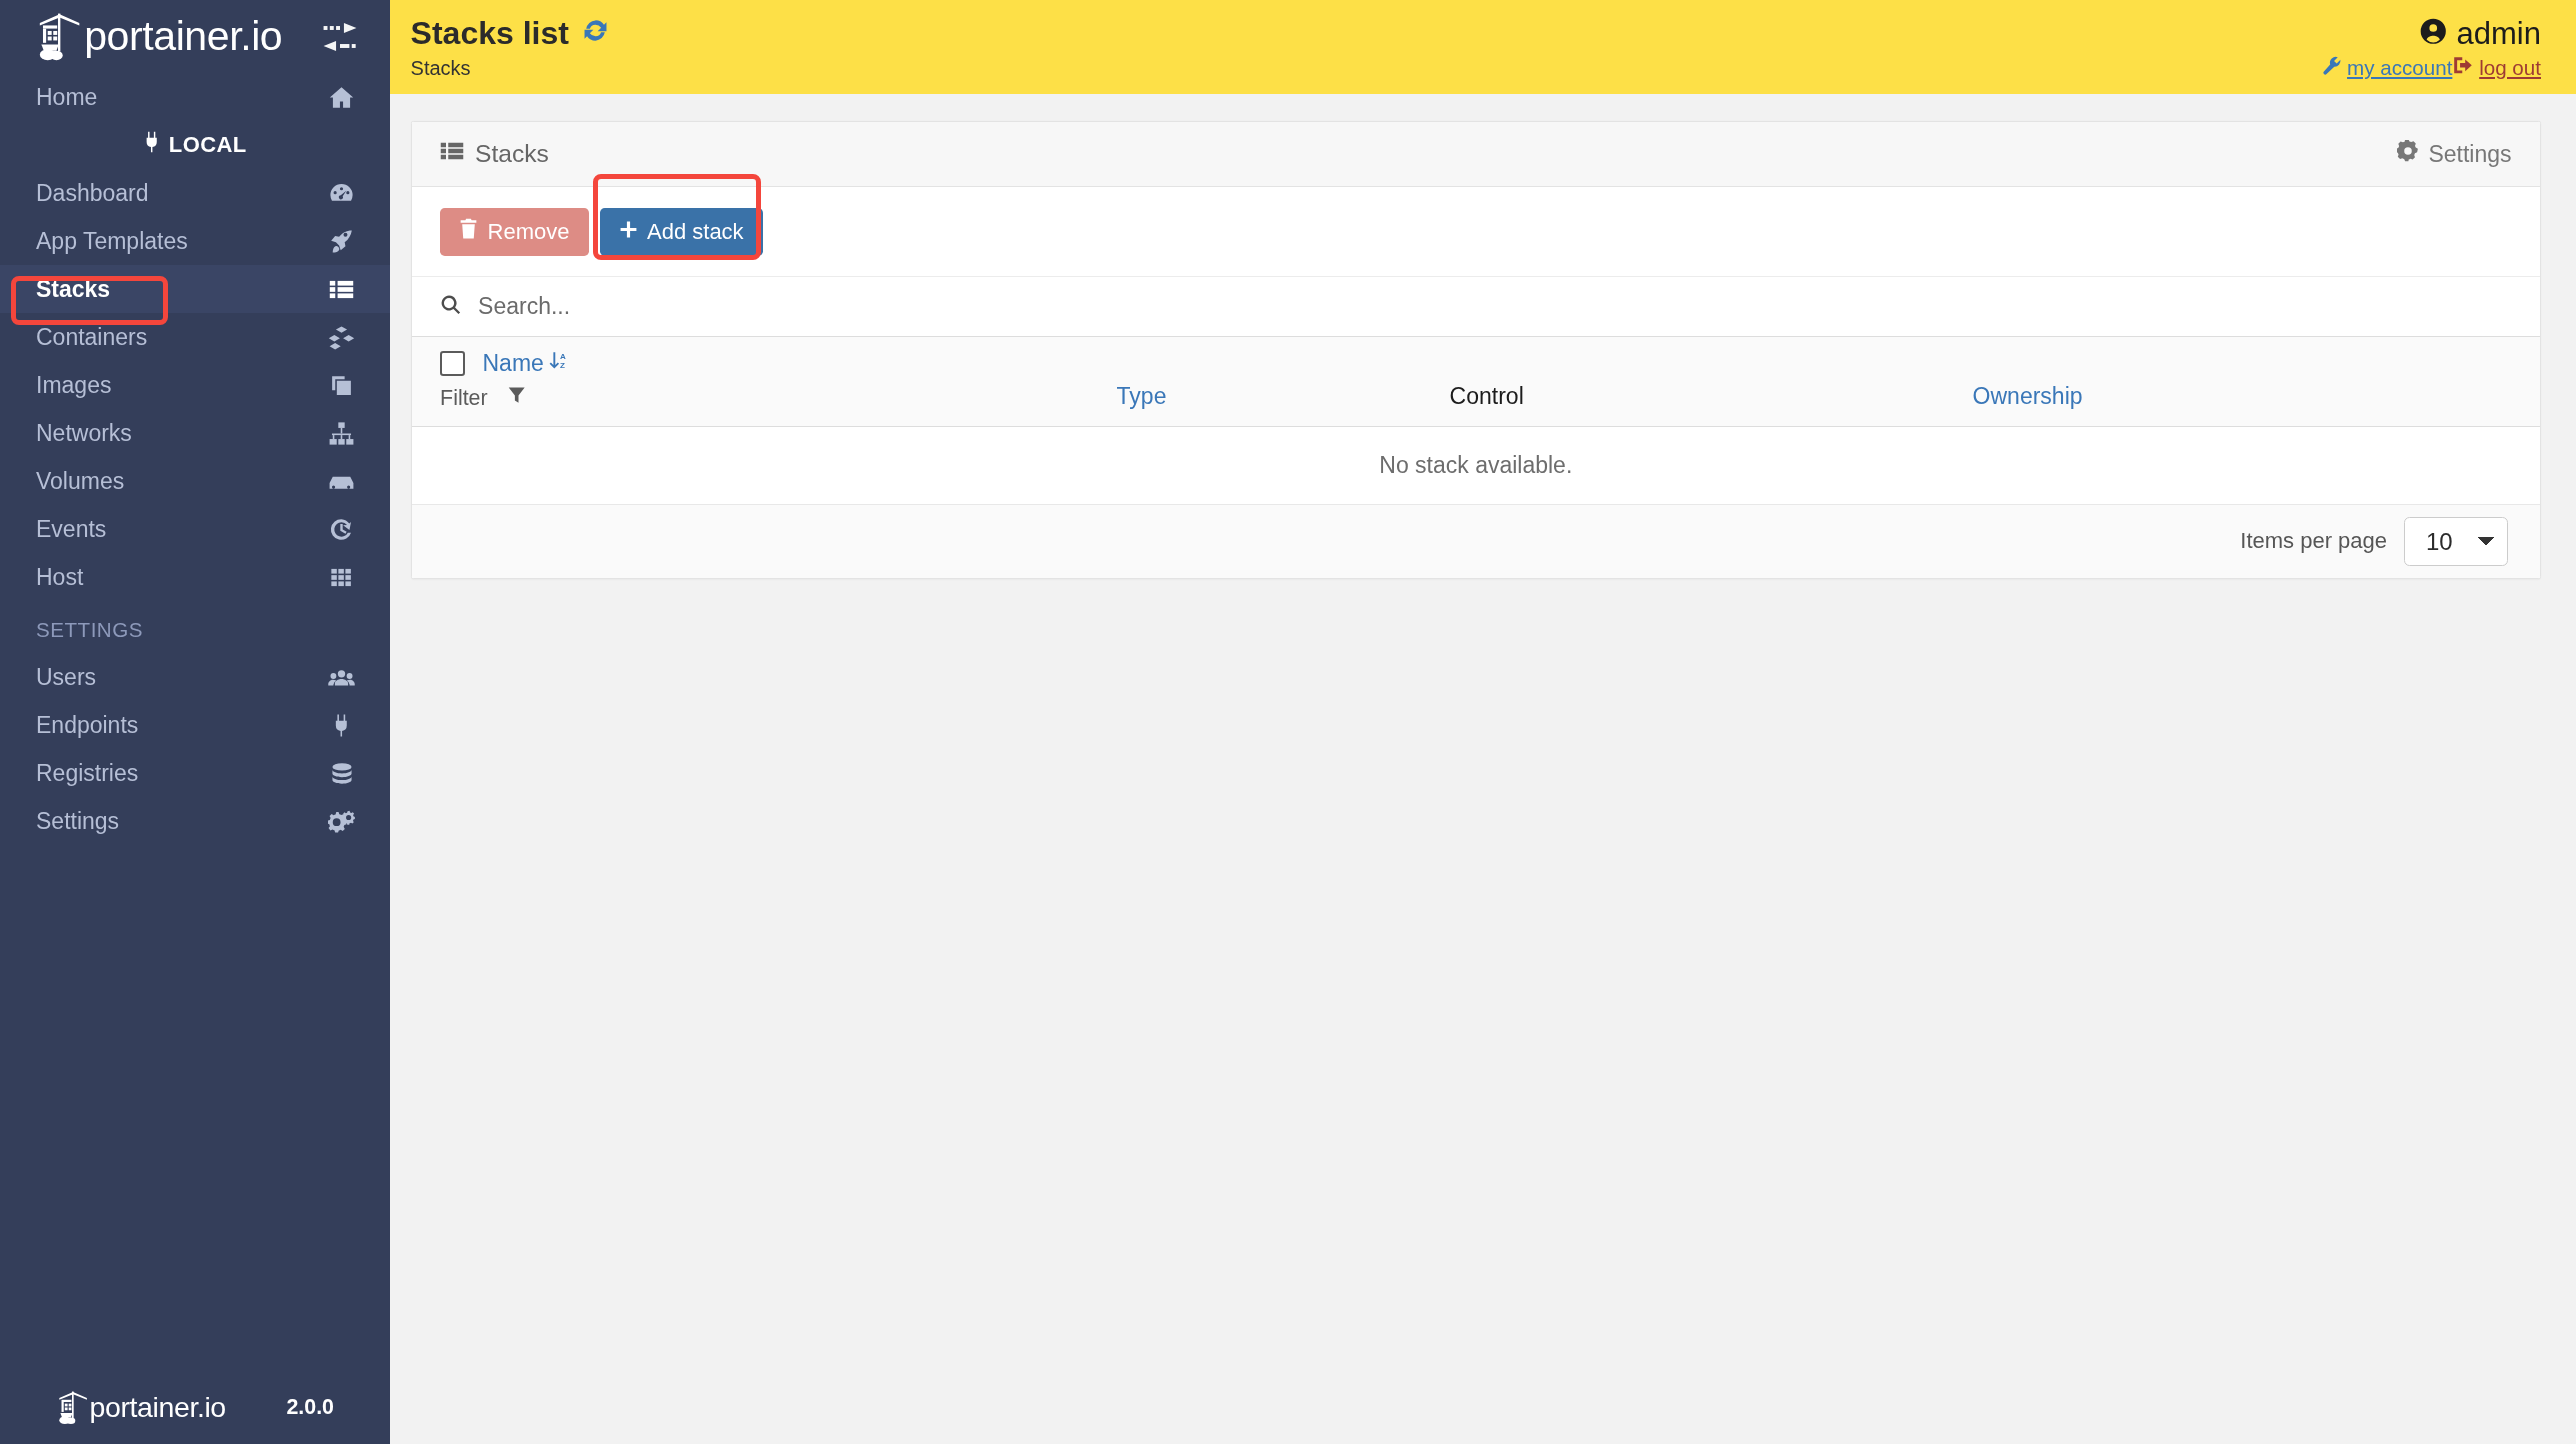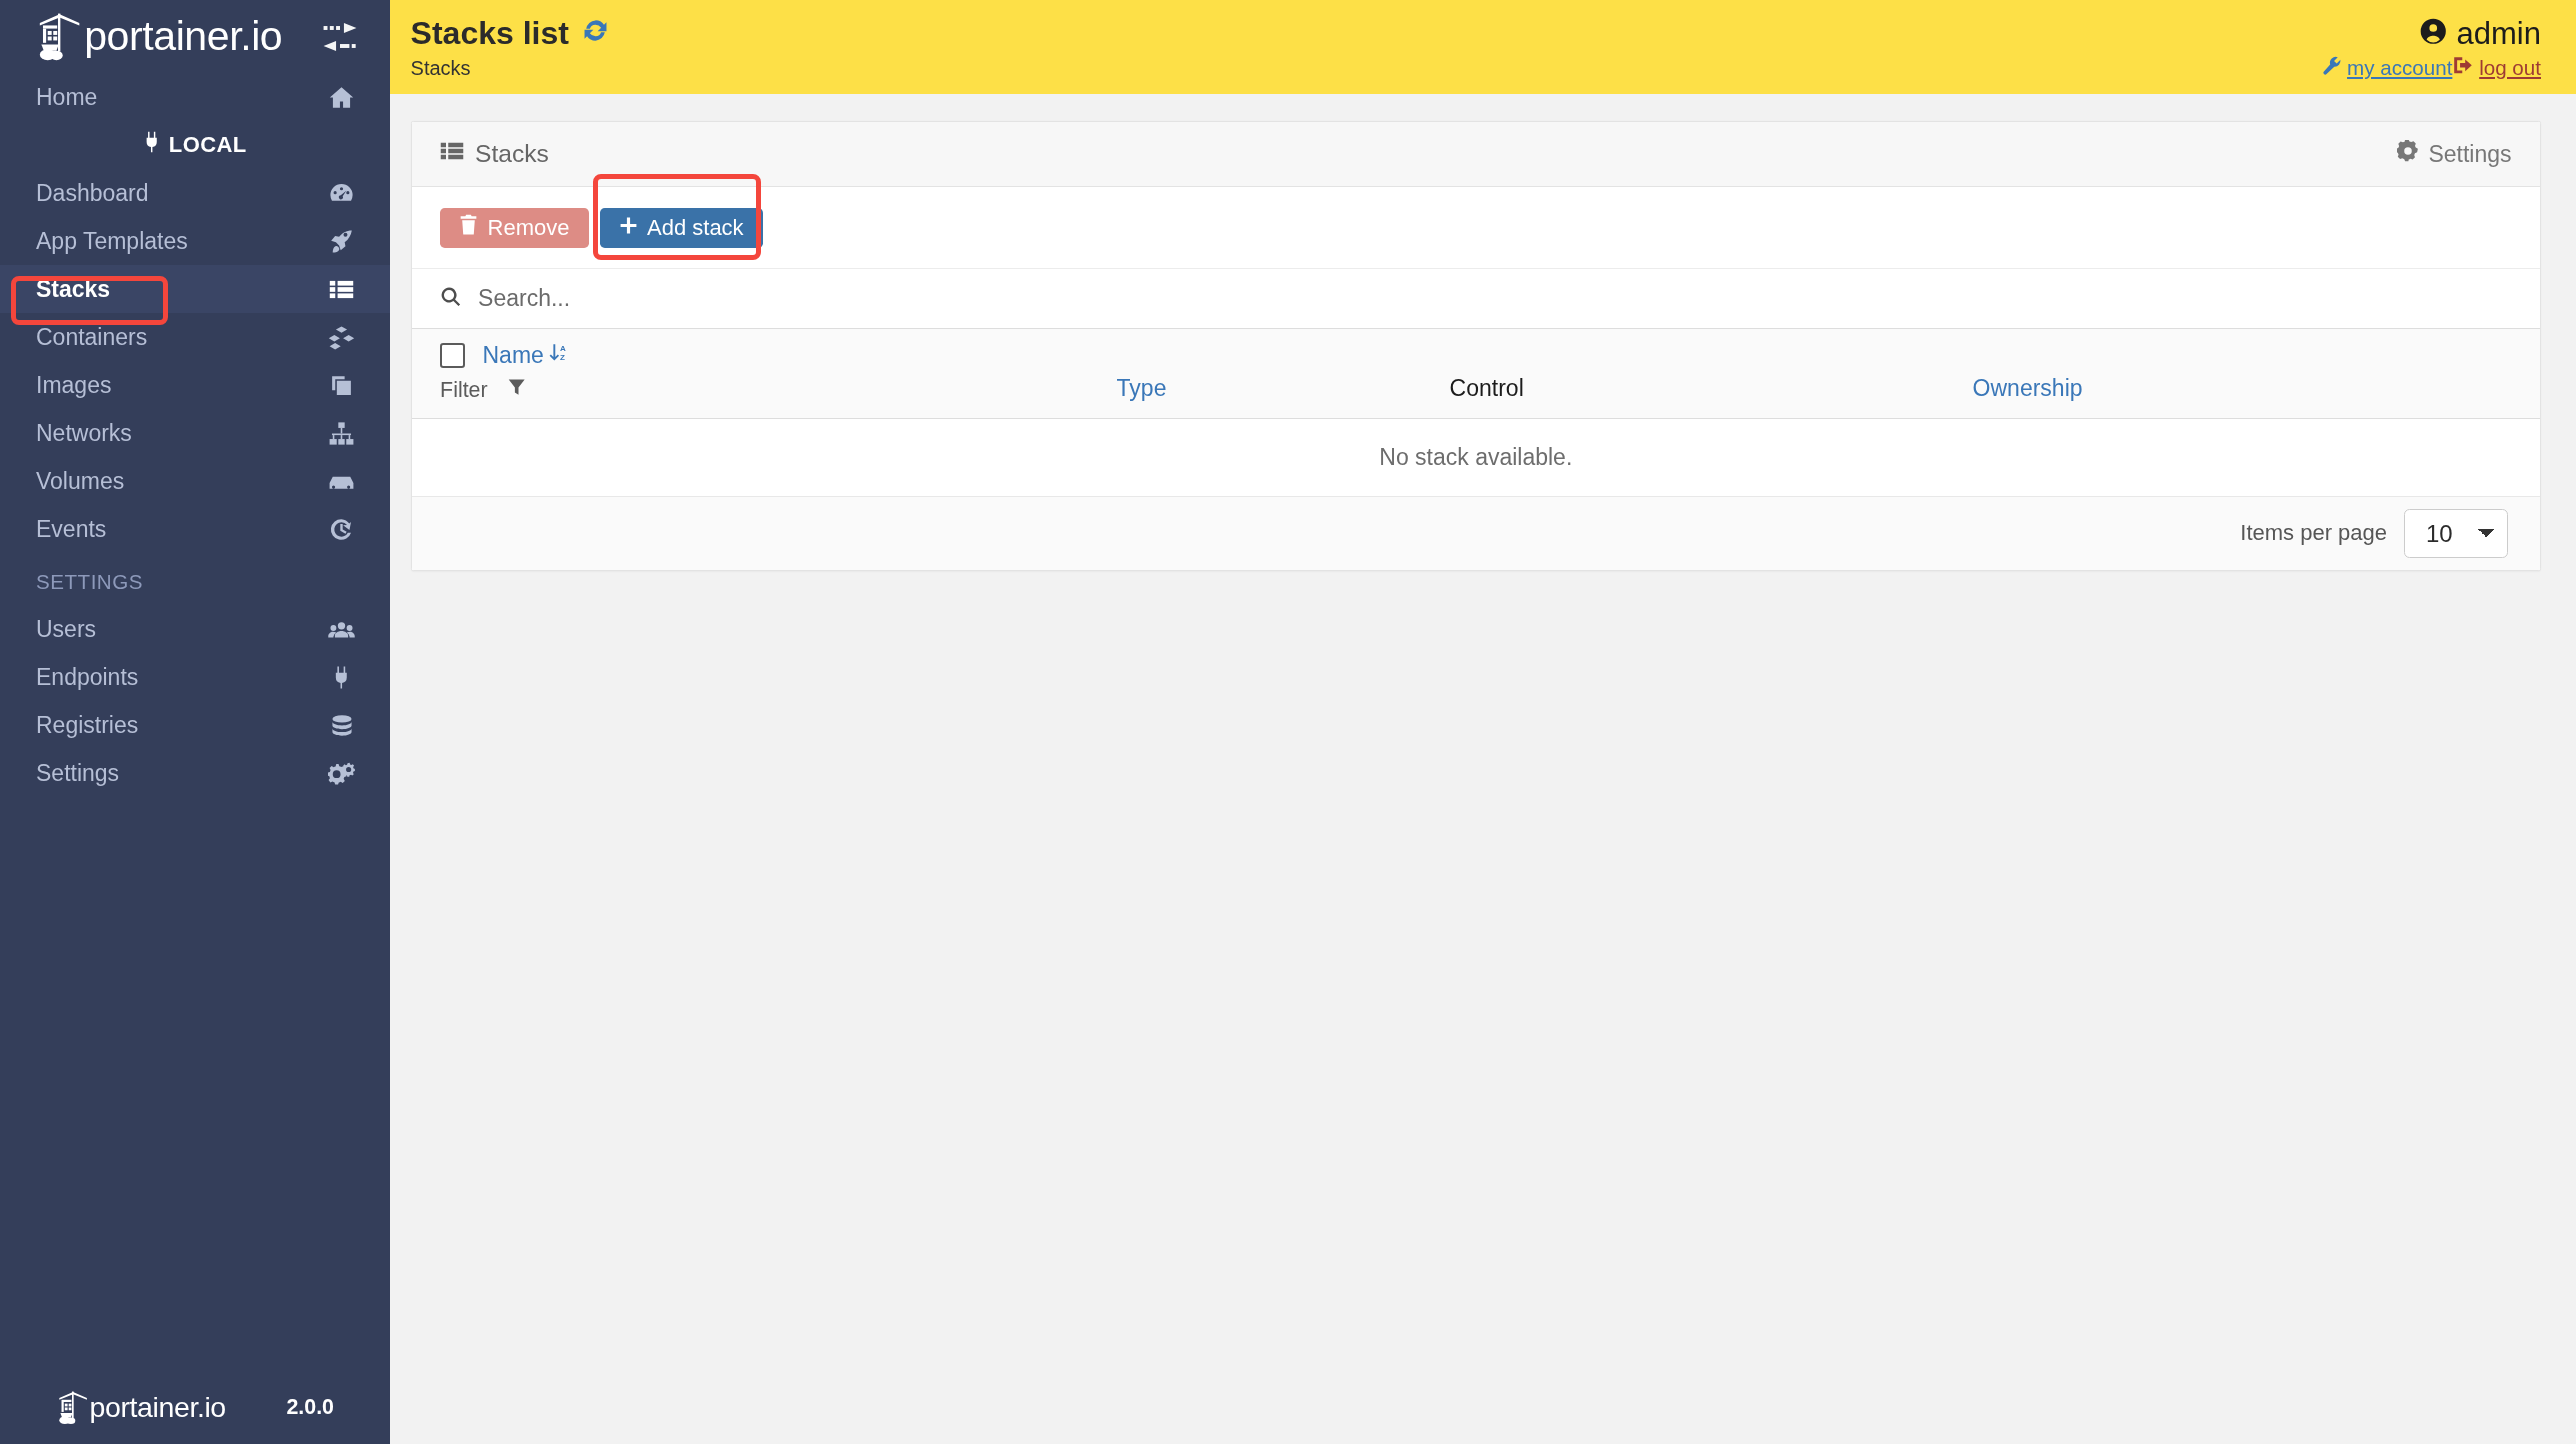--- a/index.html
+++ b/index.html
@@ -118,21 +118,21 @@
   .panel-settings { display: flex; align-items: center; gap: 9.5px; font-size: 23px; color: #777777; cursor: pointer; }
   .panel-settings svg { fill: #777777; }
 
   .actions-bar {
     padding: 20.6px 28.5px 20.6px 28.5px; display: flex; align-items: center; gap: 11px;
     border-bottom: 0.8px solid #ececec; position: relative;
   }
   .btn {
     display: inline-flex; align-items: center; gap: 9.5px;
     font-size: 22px; border-radius: 4.8px; border: none; cursor: pointer;
-    padding: 0 19px; height: 40px; color: #ffffff;
+    padding: 0 19px; height: 48px; color: #ffffff;
     font-family: "Liberation Sans", sans-serif;
   }
   .btn svg { fill: #ffffff; }
   .btn-remove { background: #dd8c85; }
   .btn-add { background: #3a72a8; }
   .hl-addstack {
     position: absolute; left: 181px; top: -12.7px;
     width: 168px; height: 86px;
     border: 5.5px solid #f4463c; border-radius: 8px;
     pointer-events: none; z-index: 30;
@@ -338,20 +338,38 @@
 
       <div class="nav-item">
         <span class="nav-label">Events</span>
         <span class="nav-ico">
           <svg viewBox="0 0 34 34" width="27" height="27">
               <path d="M17 4a13 13 0 1 0 12 17h-4A9 9 0 1 1 17 8a9 9 0 0 1 7 3.4l-5 .1 8 6 2-10-2.2 2.1A13 13 0 0 0 17 4zm-1.5 6v8.5l6.5 4 1.5-2.6-5-3V10z"></path>
             </svg>
         </span>
       </div>
 
+      <div class="nav-item">
+        <span class="nav-label">Host</span>
+        <span class="nav-ico">
+          <svg viewBox="0 0 32 32" width="25" height="25">
+              <g>
+                <rect x="3" y="5" width="7" height="6"></rect>
+                <rect x="12" y="5" width="7" height="6"></rect>
+                <rect x="21" y="5" width="7" height="6"></rect>
+                <rect x="3" y="13" width="7" height="6"></rect>
+                <rect x="12" y="13" width="7" height="6"></rect>
+                <rect x="21" y="13" width="7" height="6"></rect>
+                <rect x="3" y="21" width="7" height="6"></rect>
+                <rect x="12" y="21" width="7" height="6"></rect>
+                <rect x="21" y="21" width="7" height="6"></rect>
+              </g>
+            </svg>
+        </span>
+      </div>
 
       <div class="nav-section-title">SETTINGS</div>
 
       <div class="nav-item">
         <span class="nav-label">Users</span>
         <span class="nav-ico">
           <svg viewBox="0 0 36 34" width="27" height="25">
               <path d="M18 7a5 5 0 1 1 0 10 5 5 0 0 1 0-10zM7 11a4 4 0 1 1 0 8 4 4 0 0 1 0-8zm22 0a4 4 0 1 1 0 8 4 4 0 0 1 0-8zM18 19c5 0 9 3 9 6v3H9v-3c0-3 4-6 9-6zM6 20c2 0 3.6.5 4.8 1.2A9 9 0 0 0 7 27v1H0v-2c0-3 3-6 6-6zm24 0c3 0 6 3 6 6v2h-7v-1a9 9 0 0 0-3.8-5.8C26.4 20.5 28 20 30 20z"></path>
             </svg>
         </span>

